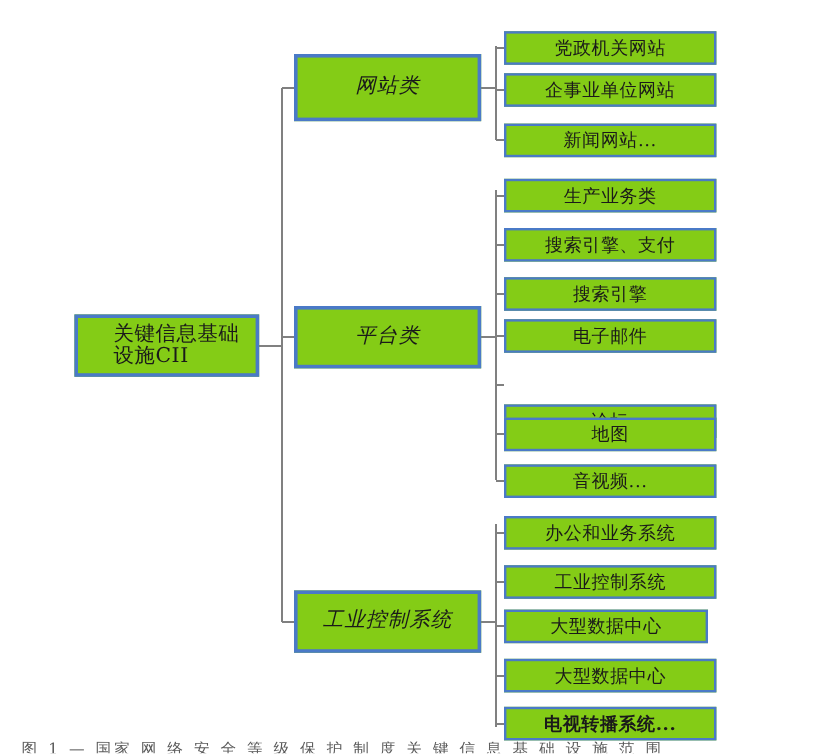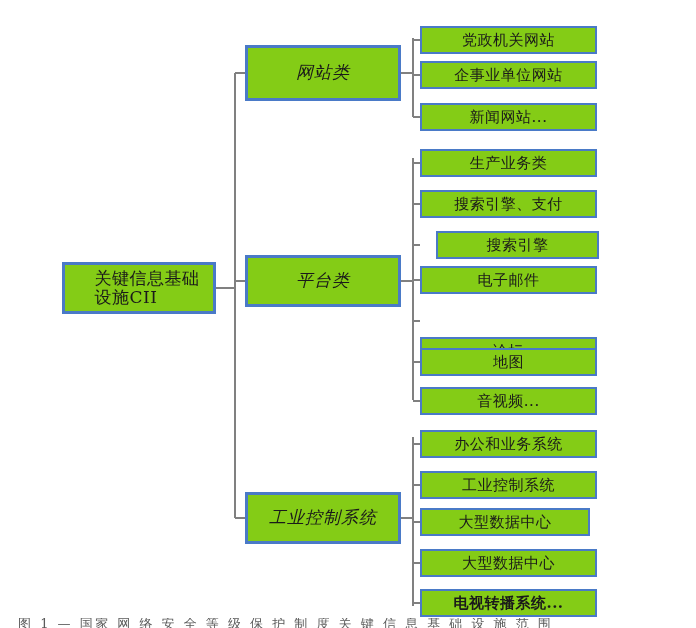--- a/index.html
+++ b/index.html
@@ -130,21 +130,21 @@
   <div id="nodes-layer">
       <div class="node root" style="left: 62px; top: 262px; width: 154px; height: 52px;">关键信息基础
 设施CII</div>
       <div class="node category" style="left: 245px; top: 45px; width: 156px; height: 56px;">网站类</div>
       <div class="node leaf" style="left: 420px; top: 26px; width: 177px; height: 28px;">党政机关网站</div>
       <div class="node leaf" style="left: 420px; top: 61px; width: 177px; height: 28px;">企事业单位网站</div>
       <div class="node leaf" style="left: 420px; top: 103px; width: 177px; height: 28px;">新闻网站...</div>
       <div class="node category" style="left: 245px; top: 255px; width: 156px; height: 52px;">平台类</div>
       <div class="node leaf" style="left: 420px; top: 149px; width: 177px; height: 28px;">生产业务类</div>
       <div class="node leaf" style="left: 420px; top: 190px; width: 177px; height: 28px;">搜索引擎、支付</div>
-      <div class="node leaf" style="left: 436px; top: 231px; width: 163px; height: 28px;">搜索引擎</div>
+      <div class="node leaf" style="left: 420px; top: 231px; width: 177px; height: 28px;">搜索引擎</div>
       <div class="node leaf" style="left: 420px; top: 266px; width: 177px; height: 28px;">电子邮件</div>
       <div class="node leaf" style="left: 420px; top: 307px; width: 177px; height: 28px; margin-top: 30px;">论坛</div>
       <div class="node leaf" style="left: 420px; top: 348px; width: 177px; height: 28px;">地图</div>
       <div class="node leaf" style="left: 420px; top: 387px; width: 177px; height: 28px;">音视频...</div>
       <div class="node category" style="left: 245px; top: 492px; width: 156px; height: 52px;">工业控制系统</div>
       <div class="node leaf" style="left: 420px; top: 430px; width: 177px; height: 28px;">办公和业务系统</div>
       <div class="node leaf" style="left: 420px; top: 471px; width: 177px; height: 28px;">工业控制系统</div>
       <div class="node leaf" style="left: 420px; top: 508px; width: 170px; height: 28px;">大型数据中心</div>
       <div class="node leaf" style="left: 420px; top: 549px; width: 177px; height: 28px;">大型数据中心</div>
       <div class="node leaf" style="left: 420px; top: 589px; width: 177px; height: 28px; font-weight: bold;">电视转播系统...</div>

